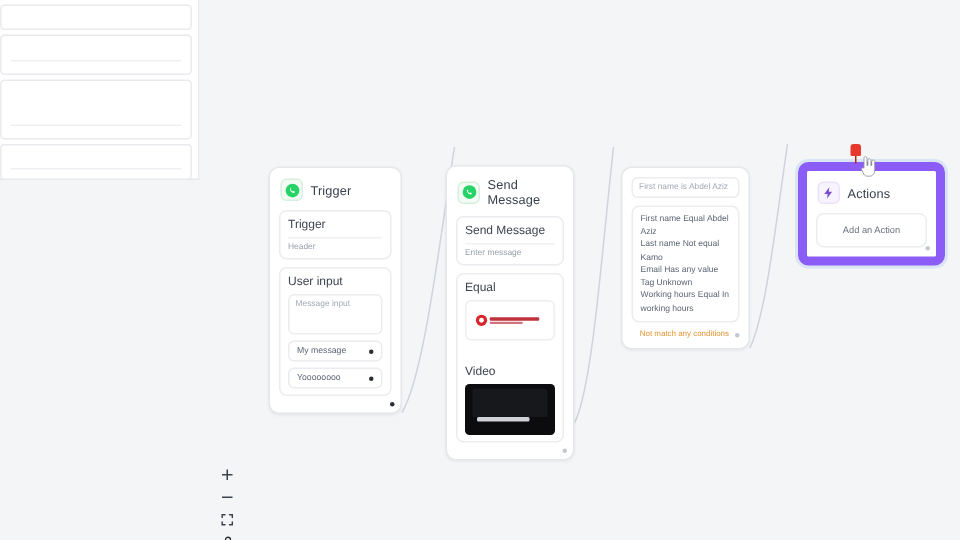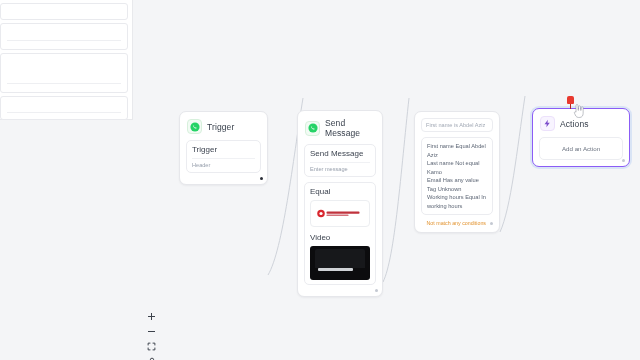--- a/index.html
+++ b/index.html
@@ -43,21 +43,21 @@
   
   .node {
     position: absolute;
     background: #ffffff;
     border: 1px solid #e6e7eb;
     border-radius: 7px;
     box-shadow: 0 1px 2px rgba(16,24,40,.05);
     padding: 6px;
   }
   .node.selected {
-    border: 1px solid #8b5cf6;
+    border: 6px solid #8b5cf6;
     box-shadow: 0 0 0 2px rgba(122,167,240,.22);
   }
   .node-head {
     display: flex; align-items: center; gap: 5px;
     padding: 1px 1px 6px 1px;
   }
   .node-badge {
     width: 15px; height: 15px; flex: 0 0 15px;
     border-radius: 4px;
     display: flex; align-items: center; justify-content: center;
@@ -192,20 +192,33 @@
           </svg>
         </span>
         <span class="node-title">Trigger</span>
       </div>
 
       <div class="field">
         <div class="field-label">Trigger</div>
         <div class="field-sub">Header</div>
       </div>
 
+      <div class="field">
+        <div class="field-label">User input</div>
+        <div class="inset tall">Message input</div>
+
+        <div class="row">
+          <span>My message</span>
+          <span class="dot"></span>
+        </div>
+        <div class="row">
+          <span>Yoooooooo</span>
+          <span class="dot"></span>
+        </div>
+      </div>
       <span class="dot out"></span>
     </div>
 
     <div class="node" style="left:164px; top:110px; width:86px;">
       <div class="node-head">
         <span class="node-badge">
           <svg width="10" height="10" viewBox="0 0 24 24">
             <circle cx="12" cy="12" r="11" fill="#25d366"></circle>
             <path d="M8.2 7.2c.3-.1.6 0 .8.3l.9 1.5c.1.2.1.5 0 .7l-.5.7c-.1.2-.1.4 0 .5.7 1.2 1.6 2.1 2.8 2.7.2.1.4.1.5-.1l.6-.6c.2-.2.4-.2.6-.1l1.6.8c.3.2.4.5.3.8-.3.9-1.2 1.5-2.2 1.4-2.8-.3-5.2-2.7-5.6-5.5-.1-1 .4-1.9 1.2-2.1z" fill="#fff"></path>
           </svg>
@@ -222,21 +235,21 @@
         <div class="media-label">Equal</div>
         <div class="img-box">
           <svg width="48" height="11" viewBox="0 0 96 22">
             <circle cx="10" cy="11" r="7.5" fill="#d9262e"></circle>
             <circle cx="10" cy="11" r="3.2" fill="#fff"></circle>
             <rect x="21" y="7" width="66" height="4.5" rx="1.6" fill="#c0323c"></rect>
             <rect x="21" y="13" width="44" height="3" rx="1.2" fill="#d4737c"></rect>
           </svg>
         </div>
 
-        <div class="media-label" style="margin-top:6px">Video</div>
+        <div class="media-label" style="margin-top:16px">Video</div>
         <div class="vid-box">
           <div class="vid-screen"></div>
           <div class="vid-bar"></div>
         </div>
       </div>
       <span class="dot out grey"></span>
     </div>
 
     <div class="node" style="left:281px; top:111px; width:86px;">
 

